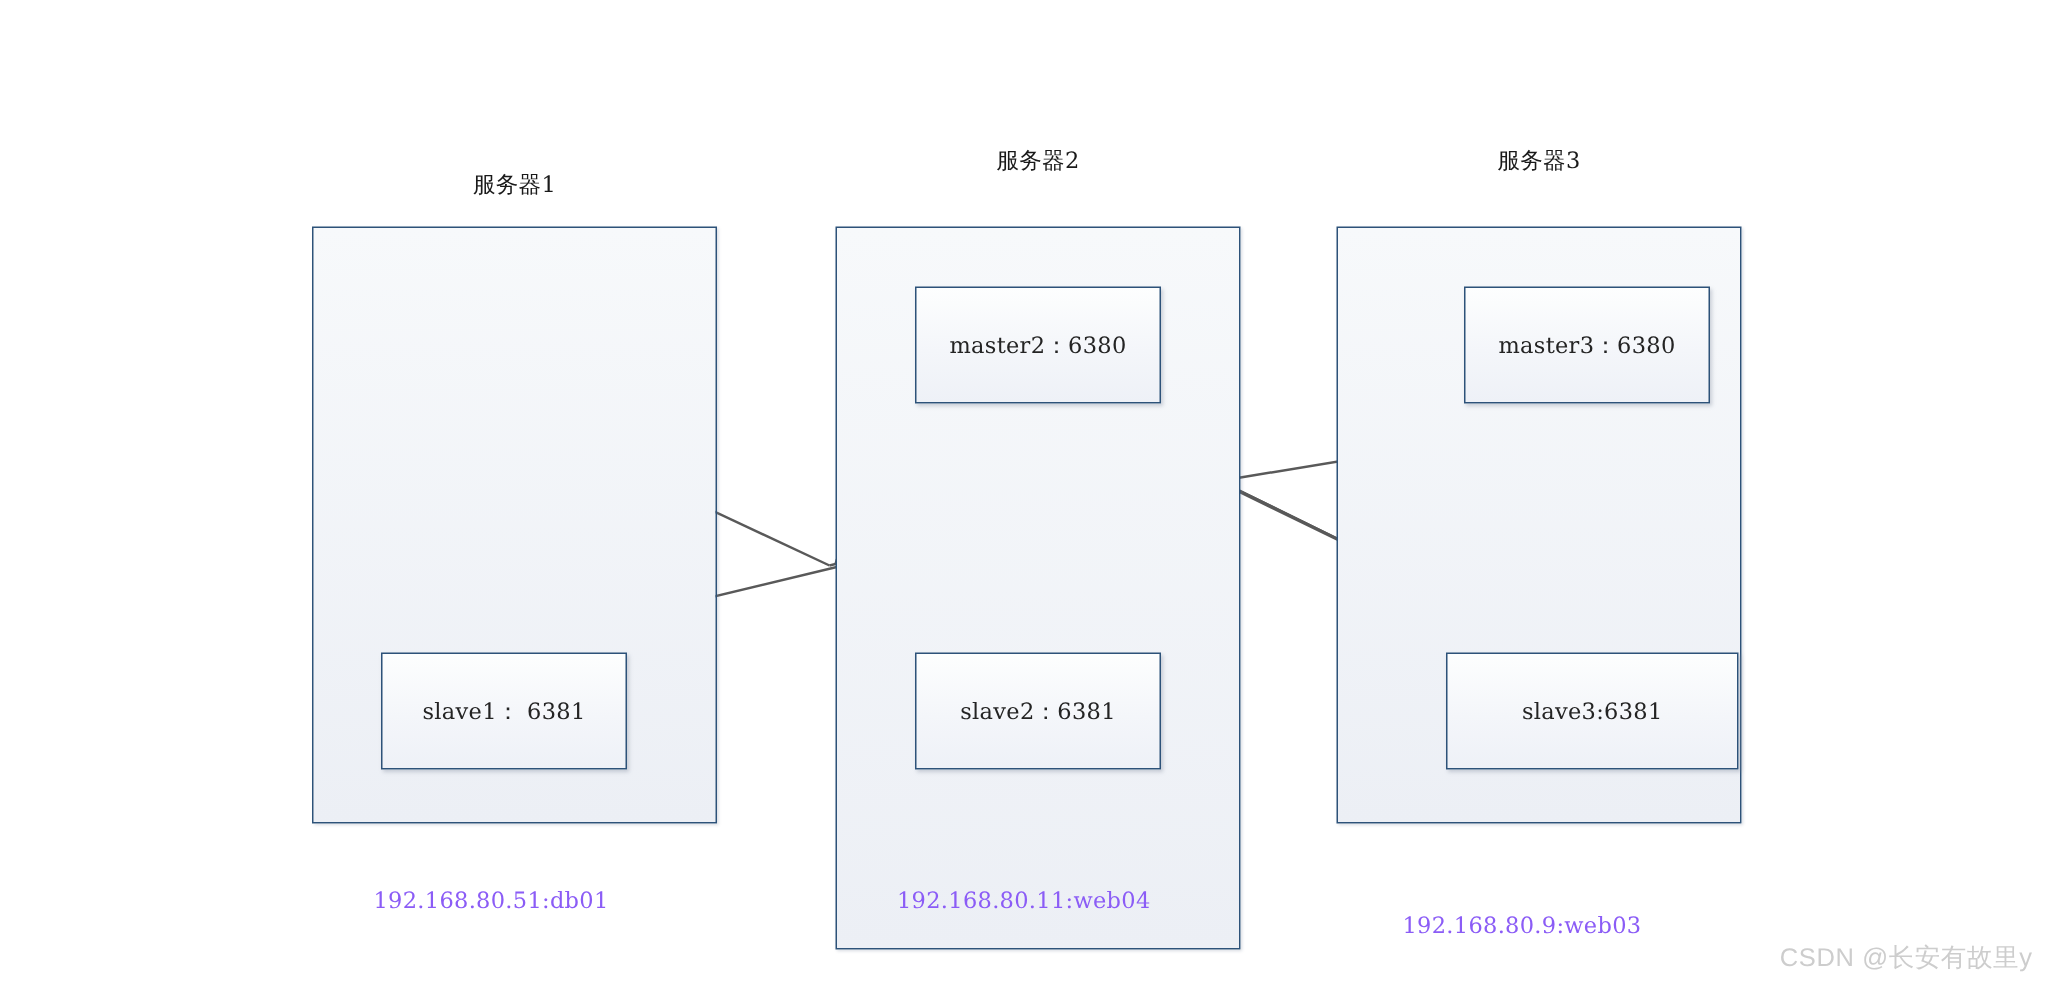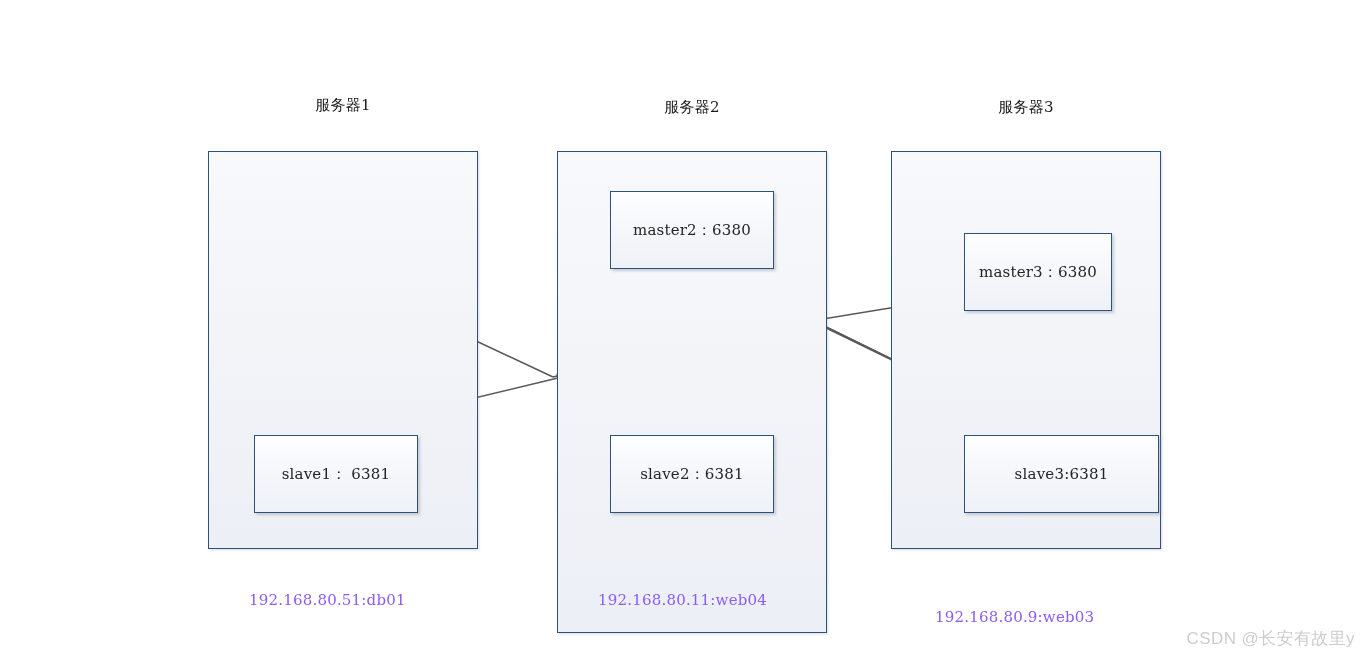--- a/index.html
+++ b/index.html
@@ -126,21 +126,21 @@
     </g>
 
     <g>
       <path d="M1044,434 L820,324" fill="none" stroke="#595959" stroke-width="1.6"></path>
       <path d="M820,324 L586,371" fill="none" stroke="#595959" stroke-width="1.6"></path>
       <path d="M586,371 L575,373 A9.5,9.5 0 0 0 557,376 L553,377" fill="none" stroke="#595959" stroke-width="1.6"></path>
       <path d="M553,377 L348,281" fill="none" stroke="#595959" stroke-width="1.6" marker-end="url(#arrowhead)"></path>
     </g>
   </svg>
 
-  <div class="server-title" style="left:208px; top:96px; width:270px;">服务器1</div>
+  <div class="server-title" style="left:208px; top:114px; width:270px;">服务器1</div>
 
   <div class="server-box" style="left:208px; top:151px; width:270px; height:398px;">
     <div class="node-box" style="left:45px; top:283px; width:164px; height:78px;">
       <span class="node-label">slave1： 6381</span>
     </div>
   </div>
 
   <div class="ip-label" style="left:249px; top:591px;">192.168.80.51:db01</div>
 
   <div class="server-title" style="left:557px; top:98px; width:270px;">服务器2</div>
@@ -152,21 +152,21 @@
     <div class="node-box" style="left:52px; top:283px; width:164px; height:78px;">
       <span class="node-label">slave2：6381</span>
     </div>
   </div>
 
   <div class="ip-label" style="left:598px; top:591px;">192.168.80.11:web04</div>
 
   <div class="server-title" style="left:891px; top:98px; width:270px;">服务器3</div>
 
   <div class="server-box" style="left:891px; top:151px; width:270px; height:398px;">
-    <div class="node-box" style="left:72px; top:39px; width:148px; height:78px;margin-top:42px;">
+    <div class="node-box" style="left:84px; top:39px; width:164px; height:78px;">
       <span class="node-label">master3：6380</span>
     </div>
     <div class="node-box" style="left:72px; top:283px; width:195px; height:78px;">
       <span class="node-label">slave3:6381</span>
     </div>
   </div>
 
   <div class="ip-label" style="left:935px; top:608px;">192.168.80.9:web03</div>
 
   <div class="watermark">CSDN @长安有故里y</div>

